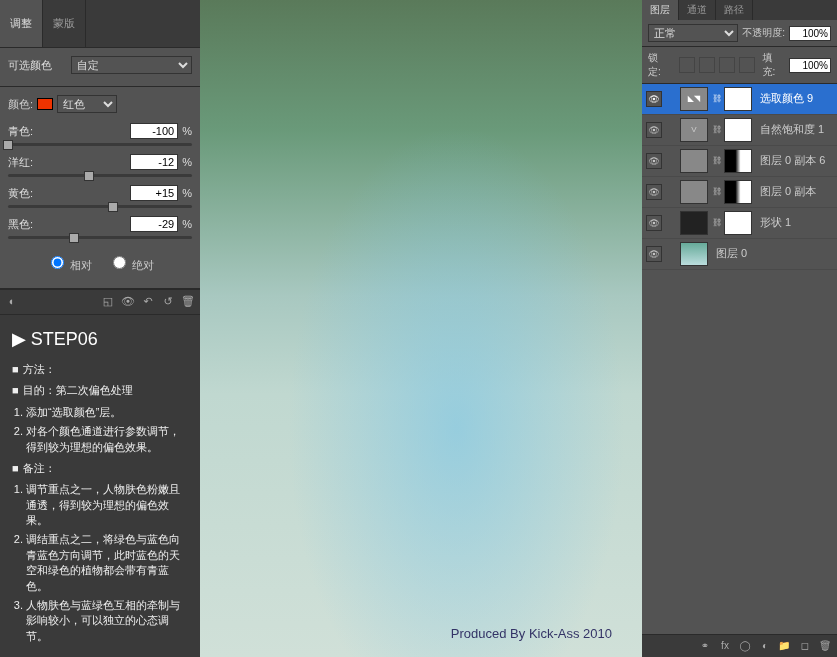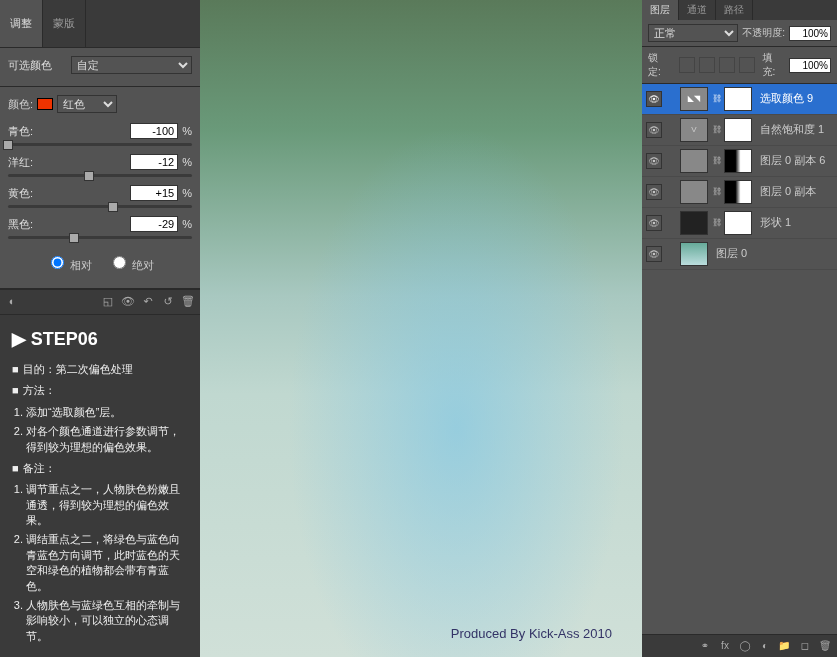--- a/index.html
+++ b/index.html
@@ -19,21 +19,21 @@
 .slider-row .name{flex:1;color:#ddd}
 .slider-row input[type=text]{width:40px;background:#fff;border:1px solid #333;text-align:right;font-size:11px;padding:1px 3px}
 .slider-row .pct{margin-left:4px;color:#ddd}
 .track{height:3px;background:#3a3a3a;margin-top:4px;position:relative;border-radius:2px}
 .thumb{position:absolute;top:-3px;width:8px;height:8px;background:#aaa;border:1px solid #333;transform:translateX(-50%)}
 .radios{display:flex;gap:16px;justify-content:center;padding:6px 0}
 .iconbar{display:flex;gap:4px;padding:4px;background:#3a3a3a;border-top:1px solid #2a2a2a;border-bottom:1px solid #2a2a2a;justify-content:flex-end}
 .iconbar .icn{width:16px;height:16px;display:flex;align-items:center;justify-content:center;color:#aaa}
 .iconbar.left-align{justify-content:flex-start}
 .step{padding:12px;background:#3a3a3a;flex:1;overflow:auto}
-.step h2{margin:0 0 10px;font-size:18px;color:#fff;font-weight:bold}
+.step h2{margin:0 0 10px;font-size:18px;color:#fff;font-weight:normal}
 .step h2::before{content:"▶ ";color:#fff}
 .step p{margin:0 0 6px;color:#eee;font-size:11px}
 .step .bullet::before{content:"■";margin-right:4px}
 .step ol{margin:0 0 6px;padding-left:14px}
 .step ol li{color:#eee;margin-bottom:4px}
 .photo{width:100%;height:100%;background:linear-gradient(180deg,#5a7a5a 0%,#6a9a7a 20%,#a8c8c0 45%,#c0d8d0 60%,#d0e0d8 100%);position:relative;overflow:hidden}
 .photo::before{content:"";position:absolute;inset:0;background:radial-gradient(ellipse 280px 500px at 58% 65%,rgba(122,197,230,0.6) 0%,transparent 60%)}
 .credit{position:absolute;bottom:14px;right:30px;color:#336;font-size:13px}
 .top-note{position:absolute;top:4px;left:50%;transform:translateX(-50%);color:#ccc;font-size:10px}
 .r-tabs{display:flex;background:#3a3a3a}
@@ -124,22 +124,22 @@
     <span class="icn">◐</span>
     <span style="flex:1"></span>
     <span class="icn">◱</span>
     <span class="icn">👁</span>
     <span class="icn">↶</span>
     <span class="icn">↺</span>
     <span class="icn">🗑</span>
   </div>
   <div class="step">
     <h2>STEP06</h2>
+    <p class="bullet">方法：</p>
     <p class="bullet">目的：第二次偏色处理</p>
-    <p class="bullet">方法：</p>
     <ol>
       <li>添加“选取颜色”层。</li>
       <li>对各个颜色通道进行参数调节，得到较为理想的偏色效果。</li>
     </ol>
     <p class="bullet">备注：</p>
     <ol>
       <li>调节重点之一，人物肤色粉嫩且通透，得到较为理想的偏色效果。</li>
       <li>调结重点之二，将绿色与蓝色向青蓝色方向调节，此时蓝色的天空和绿色的植物都会带有青蓝色。</li>
       <li>人物肤色与蓝绿色互相的牵制与影响较小，可以独立的心态调节。</li>
     </ol>

